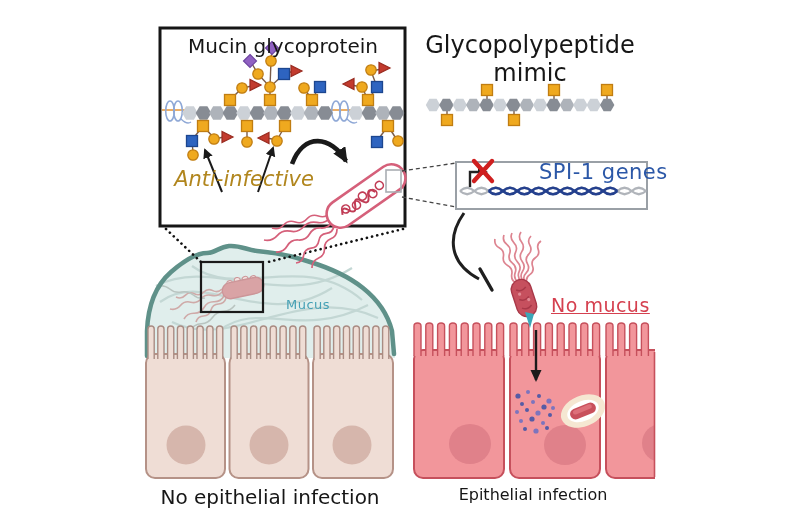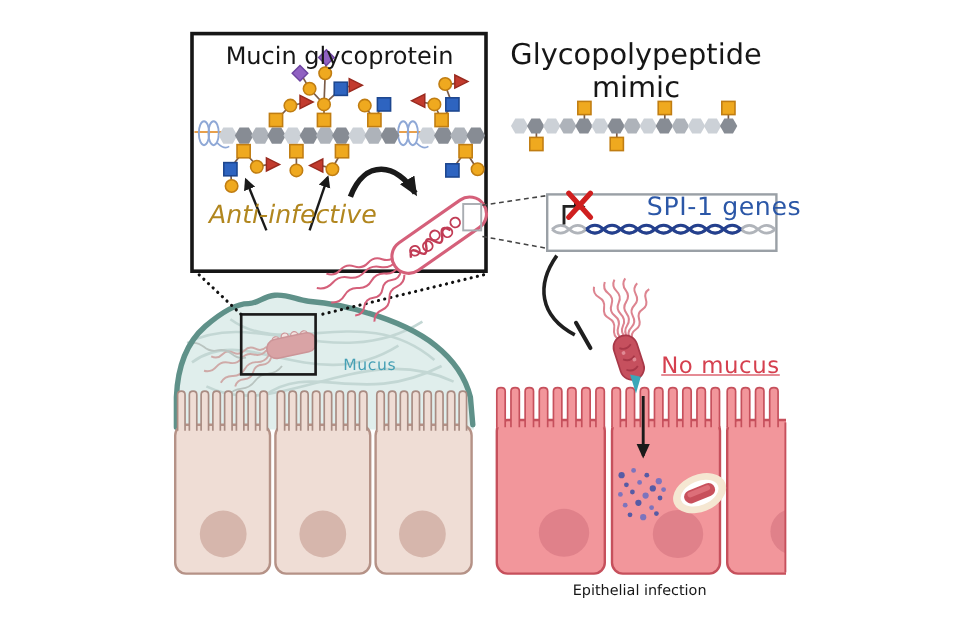--- a/index.html
+++ b/index.html
@@ -8,21 +8,21 @@
   #art{position:absolute;left:0;top:0;}
   .lbl{position:absolute;white-space:nowrap;color:#161616;}
   .ctr{text-align:center;white-space:normal;}
   #t-mucin{left:166px;top:34px;width:234px;font-size:20px;}
   #t-mimic{left:408px;top:31px;width:244px;font-size:24px;}
   #t-glycans{left:170px;top:168px;width:148px;font-size:21px;line-height:23px;color:#b1861e;font-style:italic;}
   #t-spi1{left:500px;top:160px;font-size:21px;color:#2b57a7;letter-spacing:.5px;margin-left:39px;}
   #t-mucus{left:286px;top:297px;font-size:13px;color:#45a0b5;letter-spacing:.5px;}
   #t-nomucus{left:551px;top:294px;font-size:19px;color:#d5404f;letter-spacing:.5px;text-decoration:underline;}
   #t-capleft{left:147px;top:485px;width:246px;font-size:20px;}
-  #t-capright{left:425px;top:485px;width:216px;font-size:12px;}
+  #t-capright{left:425px;top:485px;width:216px;font-size:16px;}
 </style>
 </head>
 <body>
 
 <div id="canvas">
 
 <svg id="art" width="800" height="530" viewBox="0 0 800 530">
   <defs>
     <marker id="mk-s" markerUnits="userSpaceOnUse" markerWidth="11" markerHeight="11" refX="8" refY="5" orient="auto">
       <path d="M0,0L10,5L0,10z" fill="#1a1a1a"></path>
@@ -346,15 +346,16 @@
 </svg>
 
 <div id="t-mucin" class="lbl ctr">Mucin glycoprotein</div>
 <div id="t-mimic" class="lbl ctr">Glycopolypeptide mimic</div>
 <div id="t-glycans" class="lbl ctr">
   <div>Anti-infective</div>
 </div>
 <div id="t-spi1" class="lbl">SPI-1 genes</div>
 <div id="t-mucus" class="lbl">Mucus</div>
 <div id="t-nomucus" class="lbl">No mucus</div>
+<div id="t-capleft" class="lbl ctr">No epithelial infection</div>
 <div id="t-capright" class="lbl ctr">Epithelial infection</div>
 
 </div>
 
 </body></html>

